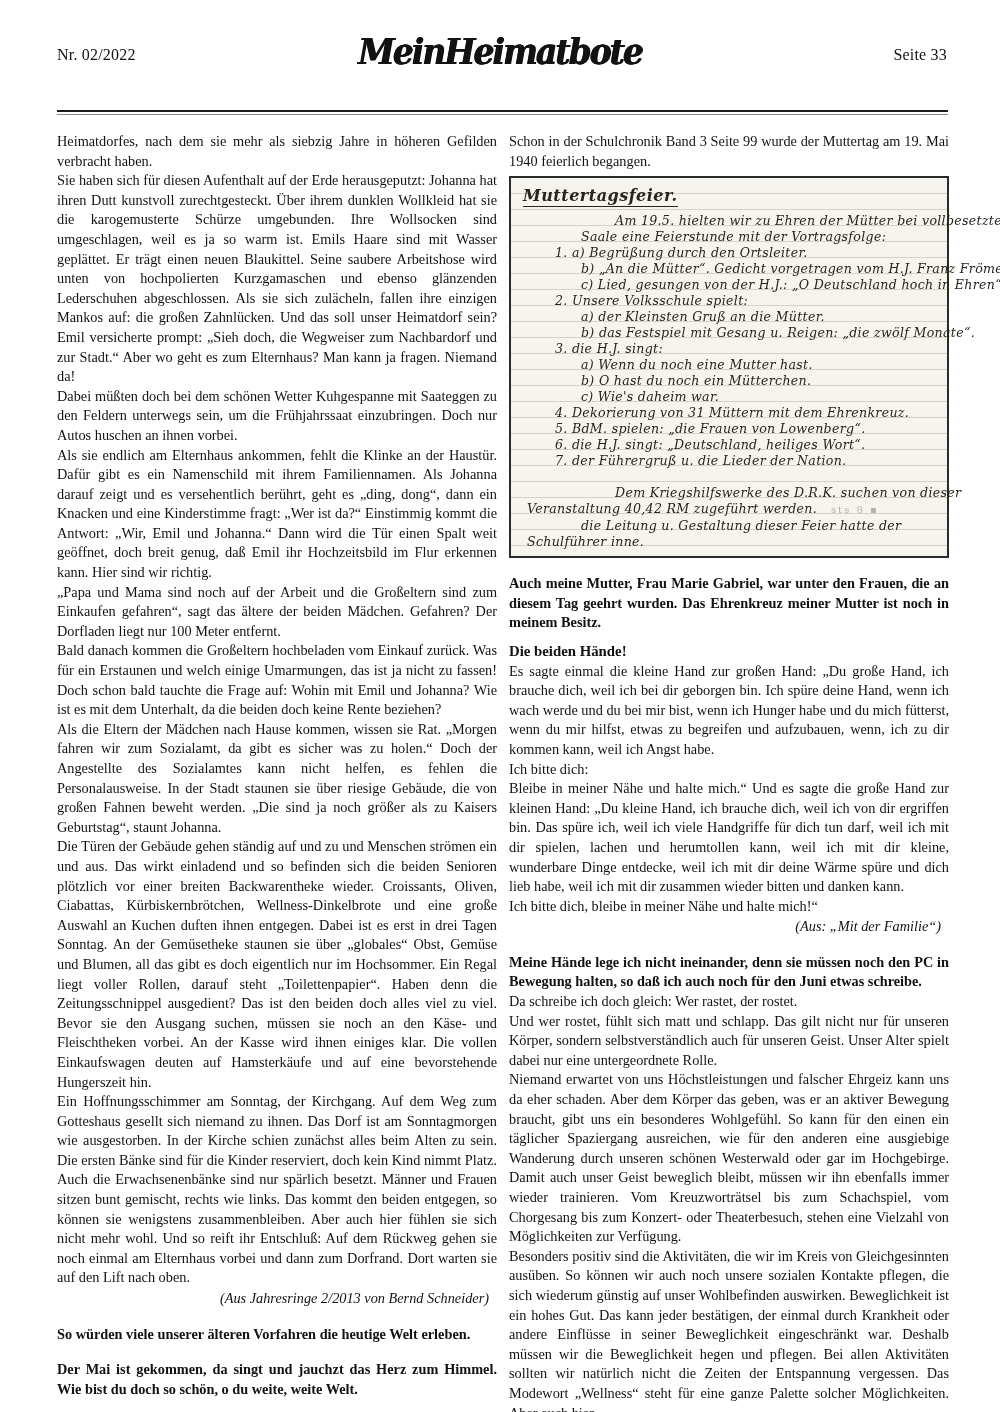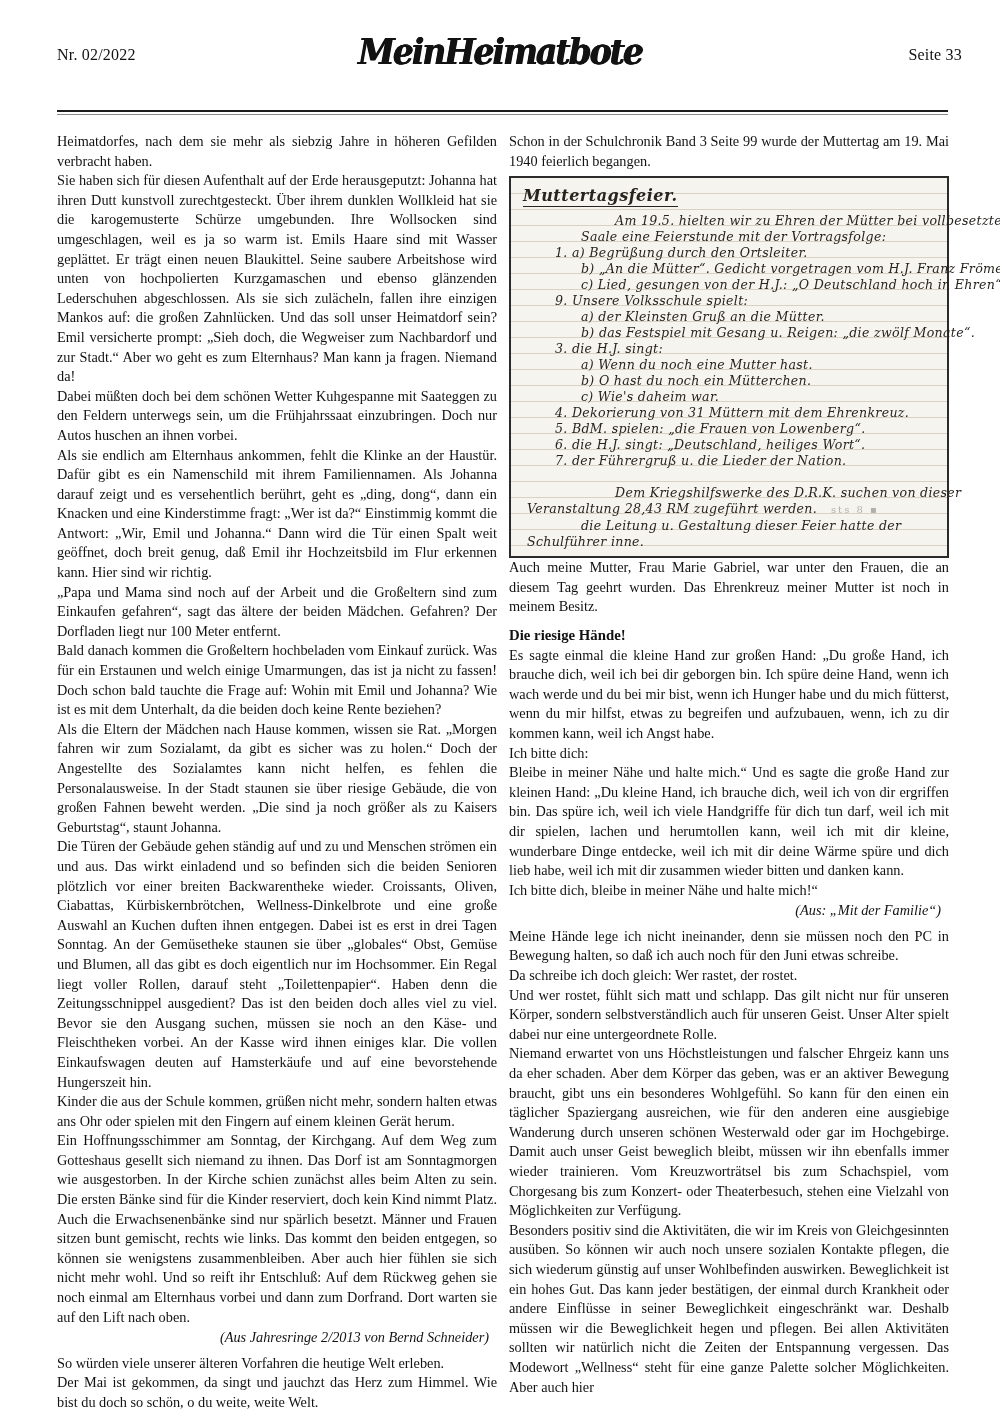--- a/index.html
+++ b/index.html
@@ -12,21 +12,21 @@
     color:#121212;
     box-sizing:border-box;
   }
   
   .hdr{
     position:relative;
     padding:40px 53px 0 57px;
     height:36px;
   }
   .hdr-issue{position:absolute;left:57px;top:46px;font-size:16px;letter-spacing:.2px;}
-  .hdr-page{position:absolute;right:38px;top:46px;font-size:16px;letter-spacing:.2px;}
+  .hdr-page{position:absolute;right:53px;top:46px;font-size:16px;letter-spacing:.2px;}
   .masthead{
     position:absolute;left:0;right:0;top:32px;
     text-align:center;
     font-family:"DejaVu Serif", serif;
     font-weight:900;font-style:italic;
     font-size:33px;letter-spacing:-2px;
     transform:scaleY(1.08);
     text-shadow:.6px 0 0 currentColor, -.3px 0 0 currentColor;
     white-space:nowrap;
   }
@@ -44,21 +44,21 @@
     align-items:flex-start;
   }
   .col{width:440px;flex:0 0 440px;}
   .para{
     margin:0;
     font-size:14.3px;
     line-height:19.6px;
     text-align:justify;
     text-justify:inter-word;
   }
-  .para.sp{margin-top:0;}
+  .para.sp{margin-top:16px;font-weight:bold;}
   .attribution{
     margin:1px 8px 6px 0;
     font-size:14.3px;line-height:19.6px;
     font-style:italic;
     text-align:right;
   }
   .subhead{
     margin:9px 0 0 0;
     font-size:14.8px;line-height:19.6px;
     font-weight:bold;
@@ -120,59 +120,58 @@
 
     <div class="col">
       <p class="para">Heimatdorfes, nach dem sie mehr als siebzig Jahre in höheren Gefilden verbracht haben.</p>
       <p class="para">Sie haben sich für diesen Aufenthalt auf der Erde herausgeputzt: Johanna hat ihren Dutt kunstvoll zurechtgesteckt. Über ihrem dunklen Wollkleid hat sie die karogemusterte Schürze umgebunden. Ihre Wollsocken sind umgeschlagen, weil es ja so warm ist. Emils Haare sind mit Wasser geplättet. Er trägt einen neuen Blaukittel. Seine saubere Arbeitshose wird unten von hochpolierten Kurzgamaschen und ebenso glänzenden Lederschuhen abgeschlossen. Als sie sich zulächeln, fallen ihre einzigen Mankos auf: die großen Zahnlücken. Und das soll unser Heimatdorf sein? Emil versicherte prompt: „Sieh doch, die Wegweiser zum Nachbardorf und zur Stadt.“ Aber wo geht es zum Elternhaus? Man kann ja fragen. Niemand da!</p>
       <p class="para">Dabei müßten doch bei dem schönen Wetter Kuhgespanne mit Saateggen zu den Feldern unterwegs sein, um die Frühjahrssaat einzubringen. Doch nur Autos huschen an ihnen vorbei.</p>
       <p class="para">Als sie endlich am Elternhaus ankommen, fehlt die Klinke an der Haustür. Dafür gibt es ein Namenschild mit ihrem Familiennamen. Als Johanna darauf zeigt und es versehentlich berührt, geht es „ding, dong“, dann ein Knacken und eine Kinderstimme fragt: „Wer ist da?“ Einstimmig kommt die Antwort: „Wir, Emil und Johanna.“ Dann wird die Tür einen Spalt weit geöffnet, doch breit genug, daß Emil ihr Hochzeitsbild im Flur erkennen kann. Hier sind wir richtig.</p>
       <p class="para">„Papa und Mama sind noch auf der Arbeit und die Großeltern sind zum Einkaufen gefahren“, sagt das ältere der beiden Mädchen. Gefahren? Der Dorfladen liegt nur 100 Meter entfernt.</p>
       <p class="para">Bald danach kommen die Großeltern hochbeladen vom Einkauf zurück. Was für ein Erstaunen und welch einige Umarmungen, das ist ja nicht zu fassen! Doch schon bald tauchte die Frage auf: Wohin mit Emil und Johanna? Wie ist es mit dem Unterhalt, da die beiden doch keine Rente beziehen?</p>
       <p class="para">Als die Eltern der Mädchen nach Hause kommen, wissen sie Rat. „Morgen fahren wir zum Sozialamt, da gibt es sicher was zu holen.“ Doch der Angestellte des Sozialamtes kann nicht helfen, es fehlen die Personalausweise. In der Stadt staunen sie über riesige Gebäude, die von großen Fahnen beweht werden. „Die sind ja noch größer als zu Kaisers Geburtstag“, staunt Johanna.</p>
       <p class="para">Die Türen der Gebäude gehen ständig auf und zu und Menschen strömen ein und aus. Das wirkt einladend und so befinden sich die beiden Senioren plötzlich vor einer breiten Backwarentheke wieder. Croissants, Oliven, Ciabattas, Kürbiskernbrötchen, Wellness-Dinkelbrote und eine große Auswahl an Kuchen duften ihnen entgegen. Dabei ist es erst in drei Tagen Sonntag. An der Gemüsetheke staunen sie über „globales“ Obst, Gemüse und Blumen, all das gibt es doch eigentlich nur im Hochsommer. Ein Regal liegt voller Rollen, darauf steht „Toilettenpapier“. Haben denn die Zeitungsschnippel ausgedient? Das ist den beiden doch alles viel zu viel. Bevor sie den Ausgang suchen, müssen sie noch an den Käse- und Fleischtheken vorbei. An der Kasse wird ihnen einiges klar. Die vollen Einkaufswagen deuten auf Hamsterkäufe und auf eine bevorstehende Hungerszeit hin.</p>
-      <p class="para">Kinder die aus der Schule kommen, grüßen nicht mehr, sondern halten etwas ans Ohr oder spielen mit den Fingern auf einem kleinen Gerät herum.</p>
       <p class="para">Ein Hoffnungsschimmer am Sonntag, der Kirchgang. Auf dem Weg zum Gotteshaus gesellt sich niemand zu ihnen. Das Dorf ist am Sonntagmorgen wie ausgestorben. In der Kirche schien zunächst alles beim Alten zu sein. Die ersten Bänke sind für die Kinder reserviert, doch kein Kind nimmt Platz. Auch die Erwachsenenbänke sind nur spärlich besetzt. Männer und Frauen sitzen bunt gemischt, rechts wie links. Das kommt den beiden entgegen, so können sie wenigstens zusammenbleiben. Aber auch hier fühlen sie sich nicht mehr wohl. Und so reift ihr Entschluß: Auf dem Rückweg gehen sie noch einmal am Elternhaus vorbei und dann zum Dorfrand. Dort warten sie auf den Lift nach oben.</p>
       <p class="attribution">(Aus Jahresringe 2/2013 von Bernd Schneider)</p>
       <p class="para sp">So würden viele unserer älteren Vorfahren die heutige Welt erleben.</p>
       <p class="para sp">Der Mai ist gekommen, da singt und jauchzt das Herz zum Himmel. Wie bist du doch so schön, o du weite, weite Welt.</p>
 
     </div>
 
     <div class="col">
       <p class="para">Schon in der Schulchronik Band 3 Seite 99 wurde der Muttertag am 19. Mai 1940 feierlich begangen.</p>
 
       <div class="scanbox">
         <div class="hw-title">Muttertagsfeier.</div>
         <div class="hw-line hw-ind3">Am 19.5. hielten wir zu Ehren der Mütter bei vollbesetztem</div>
         <div class="hw-line hw-ind2">Saale eine Feierstunde mit der Vortragsfolge:</div>
         <div class="hw-line hw-ind1">1. a) Begrüßung durch den Ortsleiter.</div>
         <div class="hw-line hw-ind2">b) „An die Mütter“. Gedicht vorgetragen vom H.J. Franz Frömel.</div>
         <div class="hw-line hw-ind2">c) Lied, gesungen von der H.J.: „O Deutschland hoch in Ehren“.</div>
-        <div class="hw-line hw-ind1">9. Unsere Volksschule spielt:</div>
+        <div class="hw-line hw-ind1">2. Unsere Volksschule spielt:</div>
         <div class="hw-line hw-ind2">a) der Kleinsten Gruß an die Mütter.</div>
         <div class="hw-line hw-ind2">b) das Festspiel mit Gesang u. Reigen: „die zwölf Monate“.</div>
         <div class="hw-line hw-ind1">3. die H.J. singt:</div>
         <div class="hw-line hw-ind2">a) Wenn du noch eine Mutter hast.</div>
         <div class="hw-line hw-ind2">b) O hast du noch ein Mütterchen.</div>
         <div class="hw-line hw-ind2">c) Wie's daheim war.</div>
         <div class="hw-line hw-ind1">4. Dekorierung von 31 Müttern mit dem Ehrenkreuz.</div>
         <div class="hw-line hw-ind1">5. BdM. spielen: „die Frauen von Lowenberg“.</div>
         <div class="hw-line hw-ind1">6. die H.J. singt: „Deutschland, heiliges Wort“.</div>
         <div class="hw-line hw-ind1">7. der Führergruß u. die Lieder der Nation.</div>
         <div class="hw-gap"></div>
         <div class="hw-line hw-ind3">Dem Kriegshilfswerke des D.R.K. suchen von dieser</div>
-        <div class="hw-line hw-ind0"><span>Veranstaltung 28,43 RM zugeführt werden.</span><span class="stamp">sts 8 ▪</span></div>
+        <div class="hw-line hw-ind0"><span>Veranstaltung 40,42 RM zugeführt werden.</span><span class="stamp">sts 8 ▪</span></div>
         <div class="hw-line hw-ind2">die Leitung u. Gestaltung dieser Feier hatte der</div>
         <div class="hw-line hw-ind0">Schulführer inne.</div>
       </div>
 
       <p class="para sp">Auch meine Mutter, Frau Marie Gabriel, war unter den Frauen, die an diesem Tag geehrt wurden. Das Ehrenkreuz meiner Mutter ist noch in meinem Besitz.</p>
 
-      <p class="subhead">Die riesige Hände!</p>
+      <p class="subhead">Die beiden Hände!</p>
       <p class="para">Es sagte einmal die kleine Hand zur großen Hand: „Du große Hand, ich brauche dich, weil ich bei dir geborgen bin. Ich spüre deine Hand, wenn ich wach werde und du bei mir bist, wenn ich Hunger habe und du mich fütterst, wenn du mir hilfst, etwas zu begreifen und aufzubauen, wenn, ich zu dir kommen kann, weil ich Angst habe.</p>
       <p class="para">Ich bitte dich:</p>
       <p class="para">Bleibe in meiner Nähe und halte mich.“ Und es sagte die große Hand zur kleinen Hand: „Du kleine Hand, ich brauche dich, weil ich von dir ergriffen bin. Das spüre ich, weil ich viele Handgriffe für dich tun darf, weil ich mit dir spielen, lachen und herumtollen kann, weil ich mit dir kleine, wunderbare Dinge entdecke, weil ich mit dir deine Wärme spüre und dich lieb habe, weil ich mit dir zusammen wieder bitten und danken kann.</p>
       <p class="para">Ich bitte dich, bleibe in meiner Nähe und halte mich!“</p>
       <p class="attribution">(Aus: „Mit der Familie“)</p>
 
       <p class="para sp">Meine Hände lege ich nicht ineinander, denn sie müssen noch den PC in Bewegung halten, so daß ich auch noch für den Juni etwas schreibe.</p>
       <p class="para">Da schreibe ich doch gleich: Wer rastet, der rostet.</p>
       <p class="para">Und wer rostet, fühlt sich matt und schlapp. Das gilt nicht nur für unseren Körper, sondern selbstverständlich auch für unseren Geist. Unser Alter spielt dabei nur eine untergeordnete Rolle.</p>
       <p class="para">Niemand erwartet von uns Höchstleistungen und falscher Ehrgeiz kann uns da eher schaden. Aber dem Körper das geben, was er an aktiver Bewegung braucht, gibt uns ein besonderes Wohlgefühl. So kann für den einen ein täglicher Spaziergang ausreichen, wie für den anderen eine ausgiebige Wanderung durch unseren schönen Westerwald oder gar im Hochgebirge. Damit auch unser Geist beweglich bleibt, müssen wir ihn ebenfalls immer wieder trainieren. Vom Kreuzworträtsel bis zum Schachspiel, vom Chorgesang bis zum Konzert- oder Theaterbesuch, stehen eine Vielzahl von Möglichkeiten zur Verfügung.</p>

